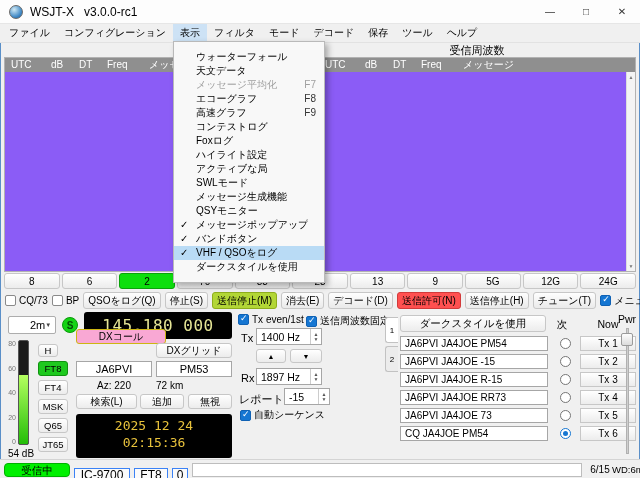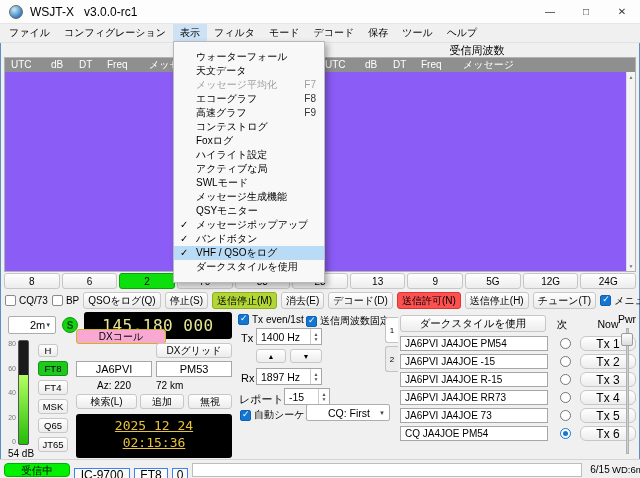--- a/index.html
+++ b/index.html
@@ -101,21 +101,21 @@
   .vtab.active{background:#fff}
   #gen-btn{left:400px;top:315px;width:146px;height:17px;font-size:10.5px}
   #next-label{position:absolute;left:548px;top:318px;width:28px;text-align:center;font-size:10.5px}
   #now-label{position:absolute;left:580px;top:318px;width:56px;text-align:center;font-size:10.5px}
   #msg-rows{position:absolute;left:400px;top:336px;width:236px}
   .msg-row{position:relative;height:18px}
   .msg-field{position:absolute;left:0;top:0;width:148px;height:15px;background:#fff;border:1px solid #a6a6a6;font-size:10px;line-height:13px;padding-left:4px;white-space:nowrap;overflow:hidden}
   .msg-radio{position:absolute;left:160px;top:2px;width:11px;height:11px;border:1px solid #767676;border-radius:50%;background:#fff}
   .msg-radio.sel{border-color:#1576d2}
   .msg-radio.sel::after{content:"";position:absolute;left:2px;top:2px;width:5px;height:5px;border-radius:50%;background:#1576d2}
-  .msg-tx{position:absolute;left:180px;top:0;width:56px;height:15px;background:linear-gradient(#ffffff,#ececec);border:1px solid #c7c7c7;border-radius:6px;font-size:12px;display:flex;align-items:center;justify-content:center}
+  .msg-tx{position:absolute;left:180px;top:0;width:56px;height:15px;background:linear-gradient(#ffffff,#ececec);border:1px solid #c7c7c7;border-radius:0;font-size:10px;display:flex;align-items:center;justify-content:center}
   #pwr-label{position:absolute;left:602px;top:313px;width:34px;text-align:right;font-size:10.5px}
   #pwr-slider{position:absolute;left:620px;top:328px;width:14px;height:126px}
   #pwr-track{position:absolute;left:6px;top:0;bottom:0;width:3px;background:#cfcfcf;border:1px solid #b0b0b0}
   #pwr-handle{position:absolute;left:1px;top:5px;width:12px;height:13px;background:linear-gradient(#fdfdfd,#dcdcdc);border:1px solid #9a9a9a;border-radius:2px}
   
   #statusbar{position:absolute;left:0;top:459px;width:100%;height:19px;background:#f0f0f0;border-top:1px solid #d4d4d4}
   #st-state{position:absolute;left:4px;top:3px;width:66px;height:14px;background:#00f000;border:1px solid #00b000;border-radius:4px;text-align:center;line-height:12px;font-size:10.5px}
   .st-panel{position:absolute;top:8px;height:14px;background:#fbfbfb;border:1px solid #3b82f6;font-size:12px;text-align:center;line-height:12px}
   #st-rig{left:74px;width:56px}
   #st-mode{left:134px;width:34px}
@@ -334,21 +334,21 @@
   <div id="dxcall-btn" class="btn">DXコール</div>
   <div id="dxgrid-btn" class="btn">DXグリッド</div>
   <div id="call-input" class="field">JA6PVI</div>
   <div id="grid-input" class="field">PM53</div>
   <div id="az-label">Az: 220</div>
   <div id="dist-label">72 km</div>
   <div id="search-btn" class="btn">検索(L)</div>
   <div id="add-btn" class="btn">追加</div>
   <div id="ignore-btn" class="btn">無視</div>
 
-  <div id="clock" style="color: rgb(232, 194, 60); text-decoration: underline;">
+  <div id="clock" style="color: rgb(232, 194, 60);">
     <div id="clock-date">2025 12 24</div>
     <div id="clock-time">02:15:36</div>
   </div>
 
   <div id="cb-txeven" class="cb-abs">
     <span class="cbox checked"></span>
     <span>Tx even/1st</span>
   </div>
   <div id="cb-hold" class="cb-abs">
     <span class="cbox checked"></span>
@@ -381,24 +381,20 @@
     <span class="spin-val">-15</span>
     <span class="spin-arrows">
         <span>▲</span>
         <span>▼</span>
       </span>
   </div>
 
   <div id="cb-autoseq" class="cb-abs">
     <span class="cbox checked"></span>
     <span>自動シーケンス</span>
-  </div>
-  <div id="cq-combo" class="combo">
-    <span>CQ: First</span>
-    <span class="arrow">▼</span>
   </div>
 
   <div id="tab-strip">
       <div class="vtab active">1</div>
       <div class="vtab">2</div>
     </div>
   <div id="gen-btn" class="btn">ダークスタイルを使用</div>
   <div id="next-label">次</div>
   <div id="now-label">Now</div>
   <div id="msg-rows">

